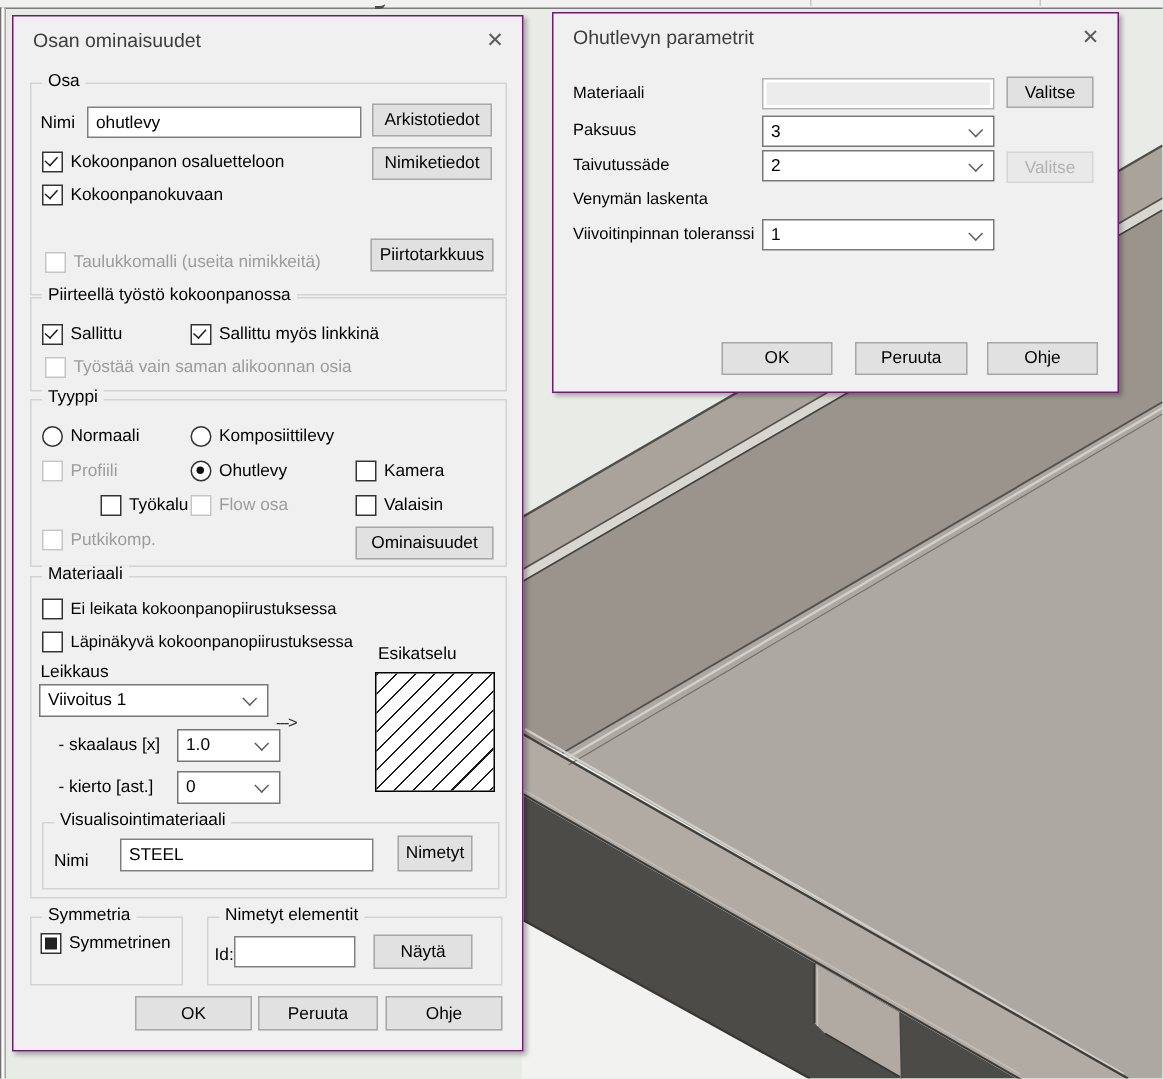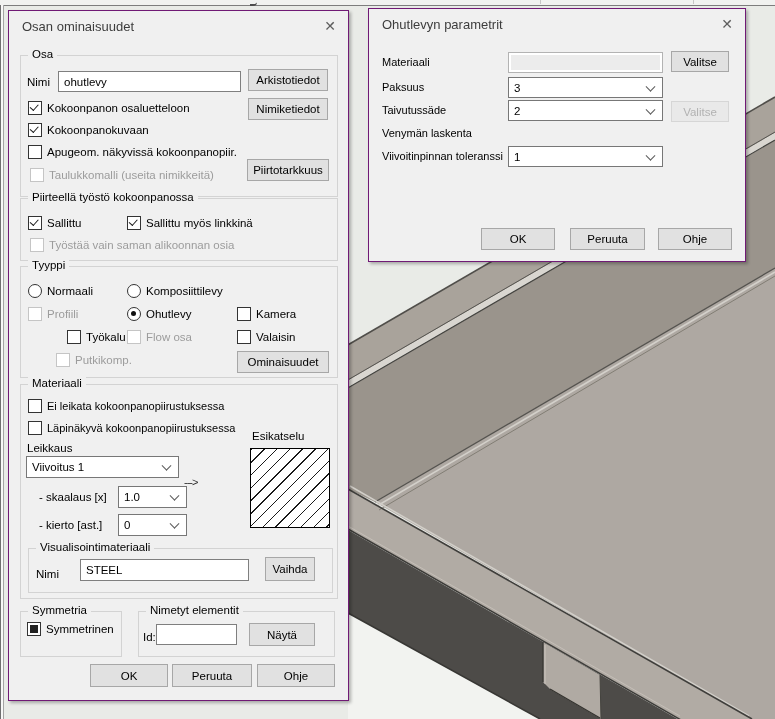--- a/index.html
+++ b/index.html
@@ -130,24 +130,20 @@
   <div class="btn" style="left:239px;top:58px;width:80px;height:22px;">Arkistotiedot</div>
   <div class="row" style="left:19px;top:90px;">
     <span class="cb chk"></span>
     <span class="lbl">Kokoonpanon osaluetteloon</span>
   </div>
   <div class="btn" style="left:239px;top:87px;width:80px;height:22px;">Nimiketiedot</div>
   <div class="row" style="left:19px;top:112px;">
     <span class="cb chk"></span>
     <span class="lbl">Kokoonpanokuvaan</span>
   </div>
-  <div class="row" style="left:19px;top:134px;">
-    <span class="cb"></span>
-    <span class="lbl">Apugeom. näkyvissä kokoonpanopiir.</span>
-  </div>
   <div class="row" style="left:21px;top:157px;">
     <span class="cb dis"></span>
     <span class="lbl dis">Taulukkomalli (useita nimikkeitä)</span>
   </div>
   <div class="btn" style="left:238px;top:148px;width:82px;height:22px;">Piirtotarkkuus</div>
 
   <div class="grp" style="left:11px;top:187px;width:316px;height:61px;">
     <span class="glab">Piirteellä työstö kokoonpanossa</span>
   </div>
   <div class="row" style="left:19px;top:205px;">
@@ -191,21 +187,21 @@
     <span class="lbl">Työkalu</span>
   </div>
   <div class="row" style="left:118px;top:319px;">
     <span class="cb dis"></span>
     <span class="lbl dis">Flow osa</span>
   </div>
   <div class="row" style="left:228px;top:319px;">
     <span class="cb"></span>
     <span class="lbl">Valaisin</span>
   </div>
-  <div class="row" style="left:19px;top:342px;margin-left:28px;">
+  <div class="row" style="left:19px;top:342px;">
     <span class="cb dis"></span>
     <span class="lbl dis">Putkikomp.</span>
   </div>
   <div class="btn" style="left:228px;top:340px;width:92px;height:22px;">Ominaisuudet</div>
 
   <div class="grp" style="left:11px;top:373px;width:316px;height:213px;">
     <span class="glab">Materiaali</span>
   </div>
   <div class="row" style="left:19px;top:388px;">
     <span class="cb"></span>
@@ -234,21 +230,21 @@
     <span class="chev"></span>
   </div>
 
   <div class="grp" style="left:19px;top:537px;width:303px;height:43px;">
     <span class="glab">Visualisointimateriaali</span>
   </div>
   <span class="flab" style="left:27px;top:557px;">Nimi</span>
   <div class="txt" style="left:71px;top:548px;width:169px;height:22px;">
     <span>STEEL</span>
   </div>
-  <div class="btn" style="left:256px;top:546px;width:50px;height:24px;">Vaihda</div>
+  <div class="btn" style="left:256px;top:546px;width:50px;height:24px;">Nimetyt</div>
 
   <div class="grp" style="left:11px;top:600px;width:100px;height:44px;">
     <span class="glab">Symmetria</span>
   </div>
   <div class="row" style="left:18px;top:611px;">
     <span class="cb ind"></span>
     <span class="lbl">Symmetrinen</span>
   </div>
 
   <div class="grp" style="left:129px;top:600px;width:195px;height:44px;">

